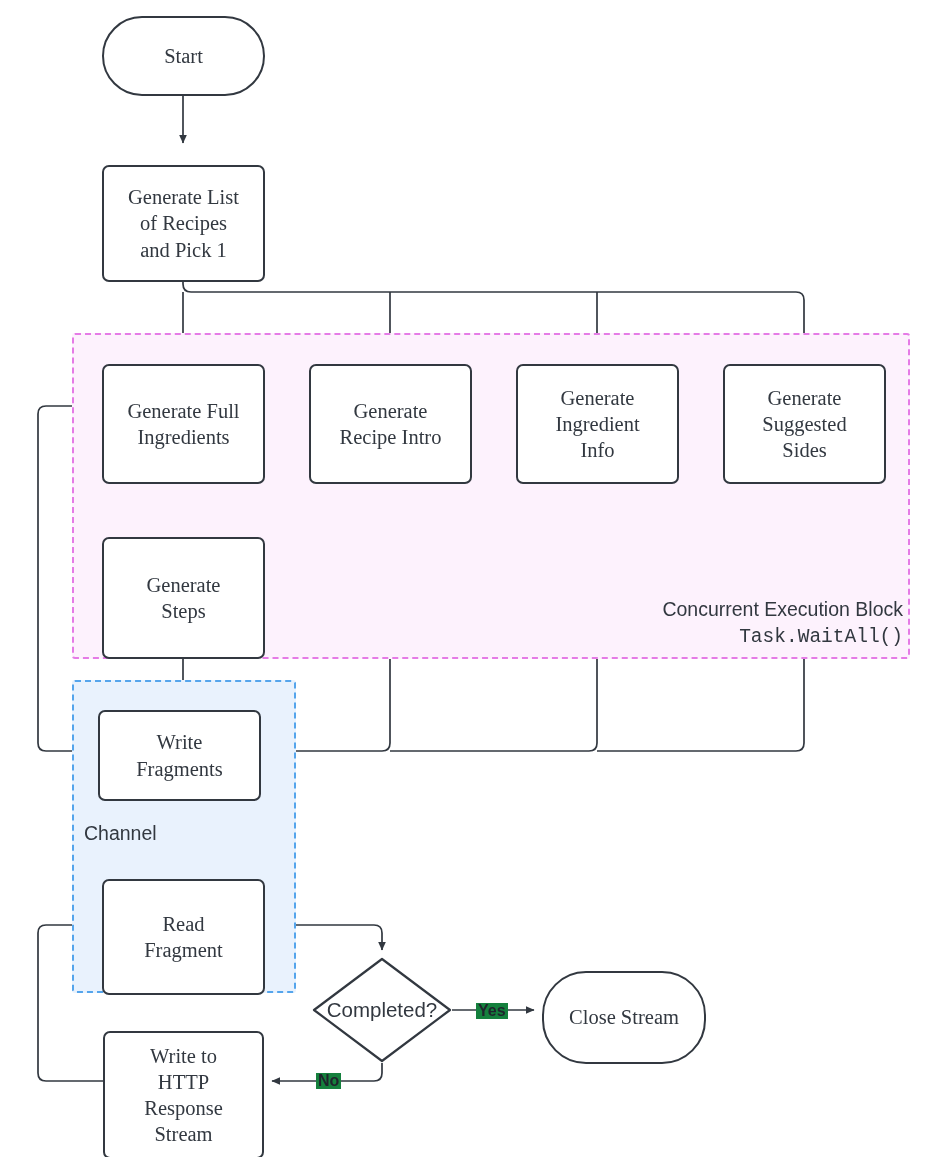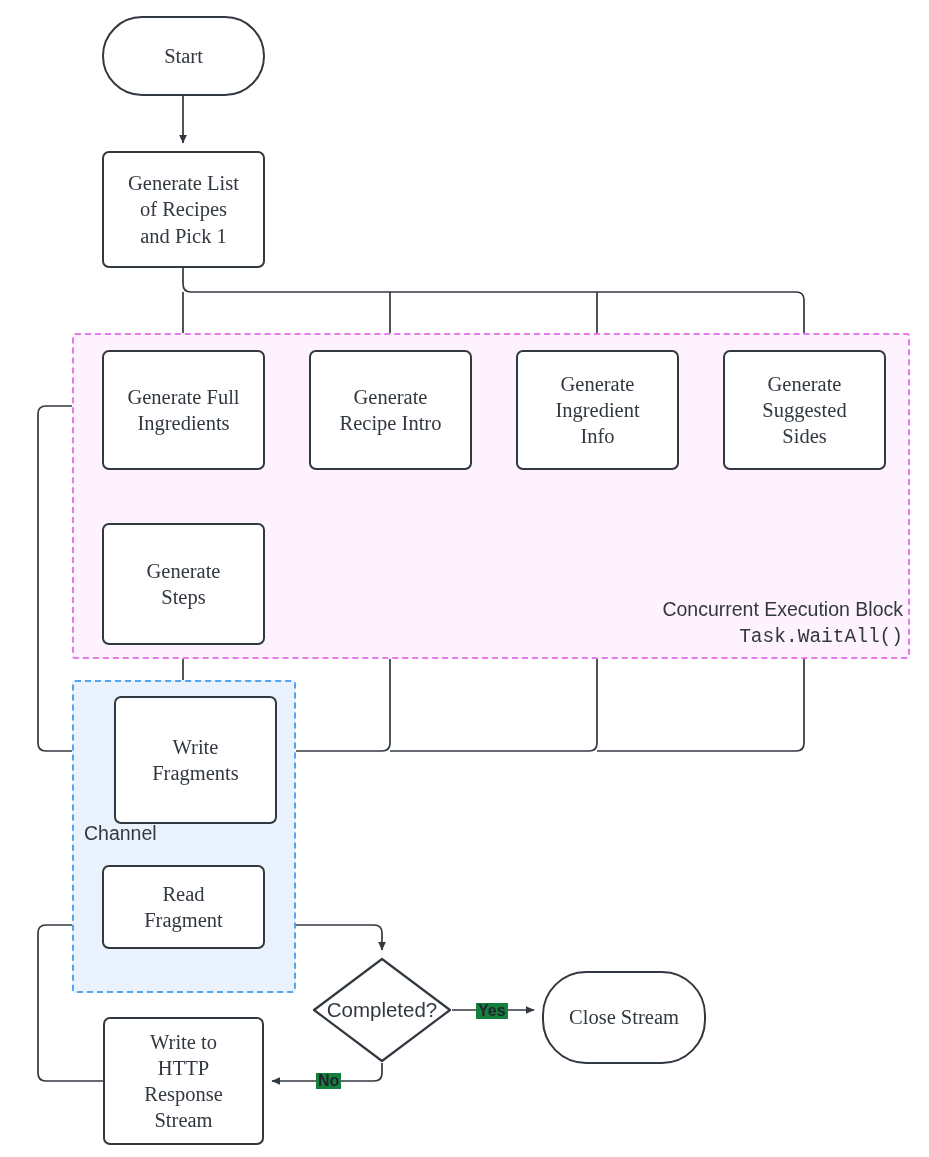--- a/index.html
+++ b/index.html
@@ -33,21 +33,21 @@
     align-items: center;
     justify-content: center;
     text-align: center;
     background: #ffffff;
     border: 2.2px solid #323840;
     color: #323840;
     font-size: 20.5px;
     line-height: 1.28;
     z-index: 3;
   }
-  .node.process { border-radius: 7px; }
+  .node.process { border-radius: 7px; margin-top: 14px; }
   .node.terminal { border-radius: 44px; }
   .node-label { white-space: pre-line; padding: 2px 6px; font-family: Liberation Serif, serif; }
 
   .diamond {
     position: absolute;
     z-index: 3;
   }
   .diamond-shape {
     position: absolute;
     left: 0; top: 0;
@@ -196,26 +196,26 @@
     <span class="node-label">Generate
 Suggested
 Sides</span>
   </div>
 
   <div class="node process" style="left:102px; top:523px; width:163px; height:122px;">
     <span class="node-label">Generate
 Steps</span>
   </div>
 
-  <div class="node process" style="left:114px; top:696px; width:163px; height:128px;">
+  <div class="node process" style="left:98px; top:696px; width:163px; height:91px;">
     <span class="node-label">Write
 Fragments</span>
   </div>
 
-  <div class="node process" style="left:102px; top:865px; width:163px; height:84px;">
+  <div class="node process" style="left:102px; top:865px; width:163px; height:116px;">
     <span class="node-label">Read
 Fragment</span>
   </div>
 
   <div class="diamond" style="left:312px; top:957px; width:140px; height:106px;text-align:right;">
     <svg class="diamond-shape" width="140" height="106" viewBox="0 0 140 106">
       <polygon points="70,2 138,53 70,104 2,53" fill="#ffffff" stroke="#323840" stroke-width="2.2" stroke-linejoin="round"></polygon>
     </svg>
     <div class="diamond-text">Completed?</div>
   </div>

